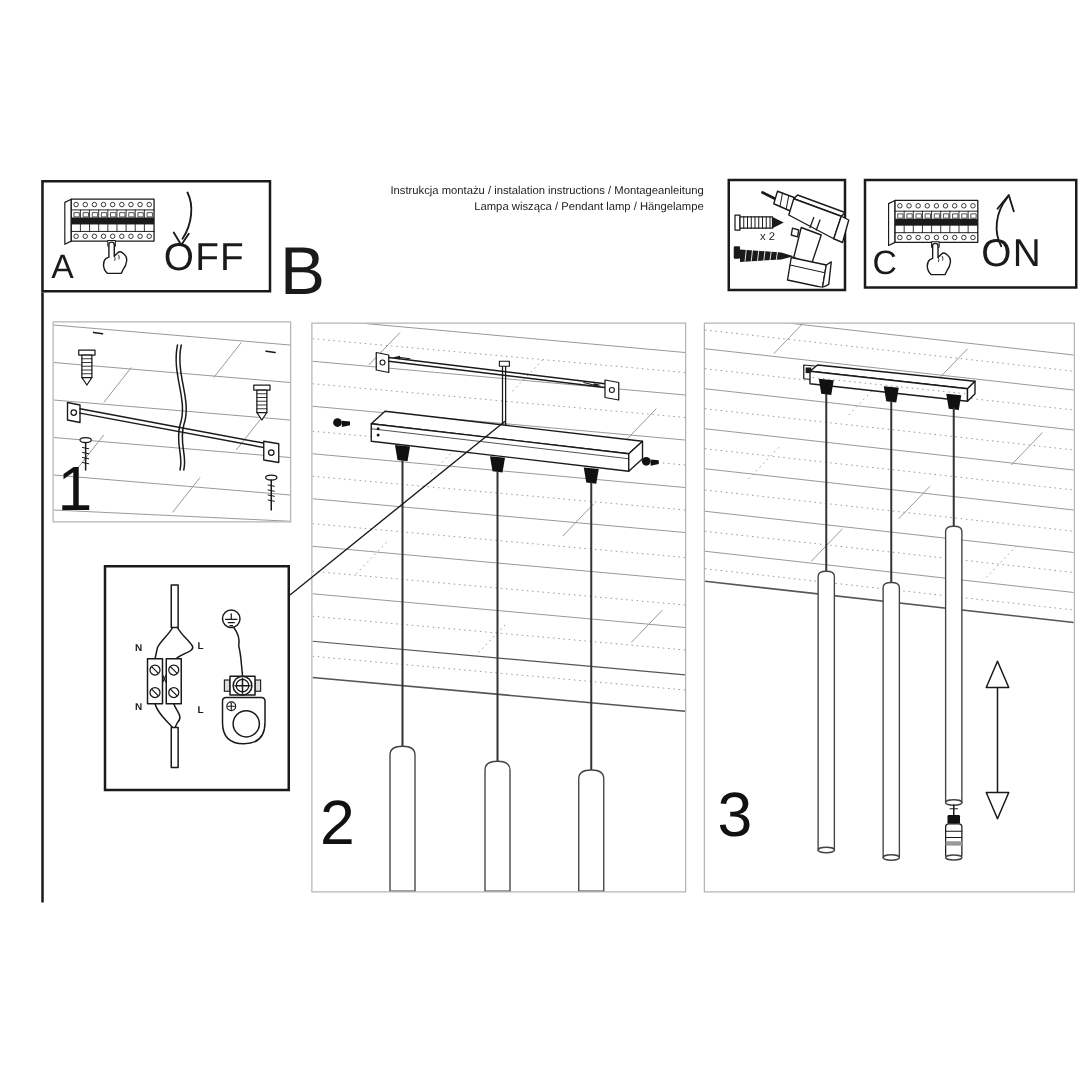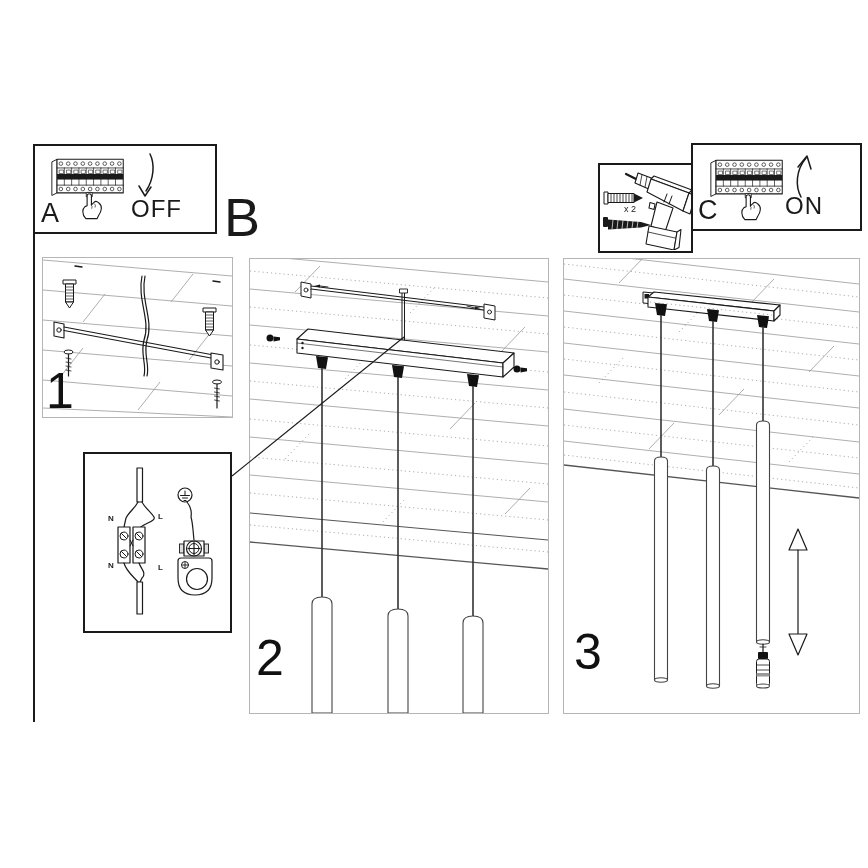--- a/index.html
+++ b/index.html
@@ -2,21 +2,21 @@
 <html><head>
 <meta charset="utf-8">
 <style>
   html,body{margin:0;padding:0;background:#fff;}
   #sheet{position:relative;width:868px;height:868px;background:#fff;overflow:hidden;
          font-family:"Liberation Sans",sans-serif;color:#1a1a1a;}
   .abs{position:absolute;}
   .box{position:absolute;border:2px solid #1a1a1a;background:#fff;box-sizing:border-box;}
   .panel{position:absolute;border:1px solid #b5b5b5;background:#fff;box-sizing:border-box;}
   .step-letter{position:absolute;font-size:27px;line-height:1;color:#1a1a1a;}
-  .state-label{position:absolute;font-size:24px;line-height:1;letter-spacing:1px;color:#1a1a1a;}
+  .state-label{position:absolute;font-size:31px;line-height:1;letter-spacing:1px;color:#1a1a1a;}
   .big-num{position:absolute;font-size:50px;line-height:1;color:#111;}
   #letter-b{position:absolute;left:224px;top:190px;font-size:54px;line-height:1;}
   #header-text{position:absolute;right:305px;top:146px;text-align:right;
                font-size:9px;line-height:13px;color:#222;white-space:nowrap;}
   .wire-label{position:absolute;font-size:8px;font-weight:bold;line-height:1;color:#1a1a1a;}
   svg{display:block;}
   .ink{stroke:#1a1a1a;fill:none;stroke-linecap:round;stroke-linejoin:round;}
   .inkf{stroke:#1a1a1a;fill:#fff;stroke-linejoin:round;}
   .plank{stroke:#999;stroke-width:0.8;fill:none;}
   .plankd{stroke:#999;stroke-width:0.8;fill:none;stroke-dasharray:1.2,3;}
@@ -96,22 +96,26 @@
     </svg>
     <svg class="abs" style="left:98px;top:5px;" width="26" height="48" viewBox="0 0 26 48">
       <path class="ink" stroke-width="1.5" d="M17,3 C22,13 21,28 13,40"></path>
       <path class="ink" stroke-width="1.5" d="M6,35 L12,45 L18,36"></path>
     </svg>
     <span class="step-letter" style="left:6px;bottom:5px;">A</span>
     <span class="state-label" style="left:96px;bottom:11px;">OFF</span>
   </div>
 
   <div id="letter-b">B</div>
-
-  <div class="box" style="left:598px;top:143px;width:95px;height:90px;margin-top:20px;">
+  <div id="header-text">
+    <div>Instrukcja montażu / instalation instructions / Montageanleitung</div>
+    <div>Lampa wisząca / Pendant lamp / Hängelampe</div>
+  </div>
+
+  <div class="box" style="left:582px;top:143px;width:95px;height:90px;">
     <svg class="abs" style="left:1px;top:1px;" width="113" height="84" viewBox="0 0 113 84">
       <g>
         <rect class="inkf" stroke-width="1" x="3" y="26" width="4" height="12"></rect>
         <rect class="inkf" stroke-width="1" x="7" y="27.5" width="26" height="9"></rect>
         <g class="ink" stroke-width="0.8">
           <line x1="10" y1="27.5" x2="10" y2="36.5"></line>
             <line x1="13" y1="27.5" x2="13" y2="36.5"></line>
           <line x1="16" y1="27.5" x2="16" y2="36.5"></line>
             <line x1="19" y1="27.5" x2="19" y2="36.5"></line>
           <line x1="22" y1="27.5" x2="22" y2="36.5"></line>

